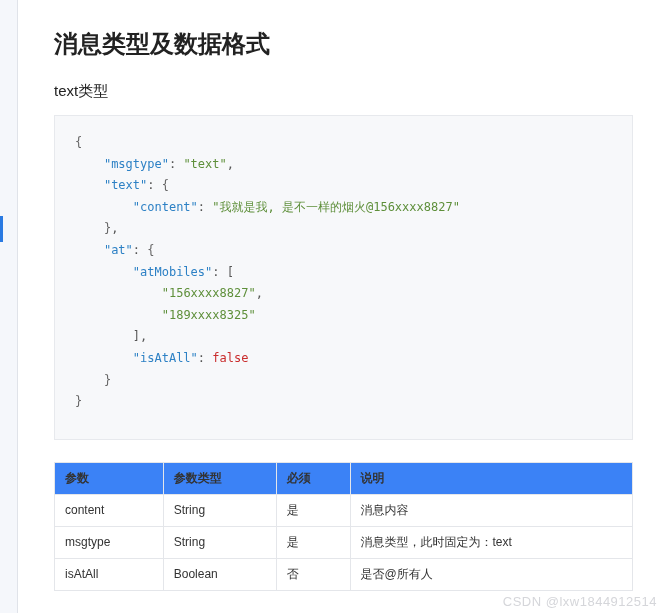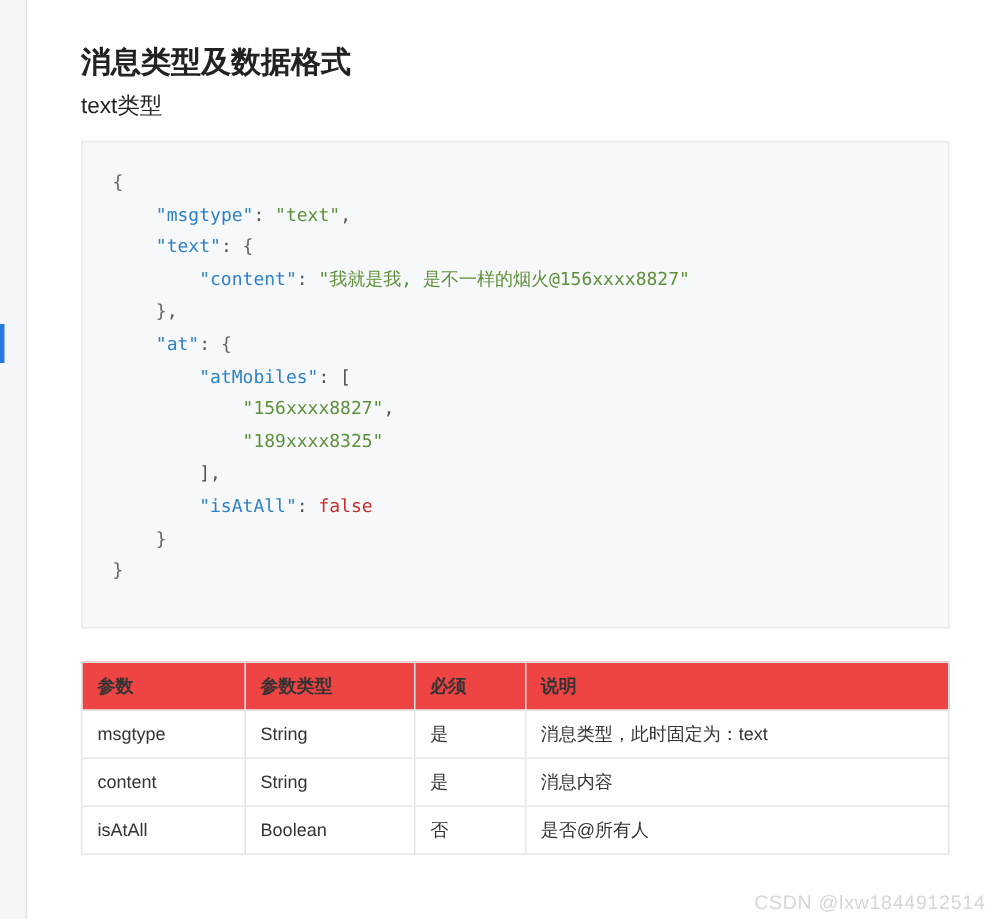--- a/index.html
+++ b/index.html
@@ -24,24 +24,24 @@
     width: 3px; height: 26px;
     background: #2a7ae2;
   }
   .content {
     margin-left: 54px;
     padding-top: 28px;
     padding-right: 30px;
     width: calc(663px - 54px - 0px);
   }
   h1 {
-    font-size: 20px;
+    font-size: 24px;
     font-weight: 700;
     color: #222;
-    margin-bottom: 6px;
+    margin-bottom: 22px;
   }
   h2 {
     font-size: 15px;
     font-weight: 400;
     color: #222;
     margin-bottom: 14px;
   }
   .code-block {
     background: #f7f8fa;
     border: 1px solid #e7e9ed;
@@ -63,21 +63,21 @@
     font-size: 12px;
     margin-bottom: 26px;
   }
   th, td {
     border: 1px solid #e4e6ea;
     padding: 7px 10px;
     text-align: left;
     color: #333;
   }
   th {
-    background: #ef4444;
+    background: #3b82f6;
     font-weight: 600;
   }
   .watermark {
     position: absolute;
     right: 6px;
     bottom: 4px;
     font-size: 13px;
     color: #d5d6da;
     letter-spacing: 0.5px;
     font-family: Arial, sans-serif;
@@ -114,30 +114,30 @@
     <thead>
       <tr>
         <th>参数</th>
         <th>参数类型</th>
         <th>必须</th>
         <th>说明</th>
       </tr>
     </thead>
     <tbody>
       <tr>
+        <td>content</td>
+        <td>String</td>
+        <td>是</td>
+        <td>消息内容</td>
+      </tr>
+      <tr>
         <td>msgtype</td>
         <td>String</td>
         <td>是</td>
         <td>消息类型，此时固定为：text</td>
-      </tr>
-      <tr>
-        <td>content</td>
-        <td>String</td>
-        <td>是</td>
-        <td>消息内容</td>
       </tr>
       <tr>
         <td>isAtAll</td>
         <td>Boolean</td>
         <td>否</td>
         <td>是否@所有人</td>
       </tr>
     </tbody>
   </table>
 

